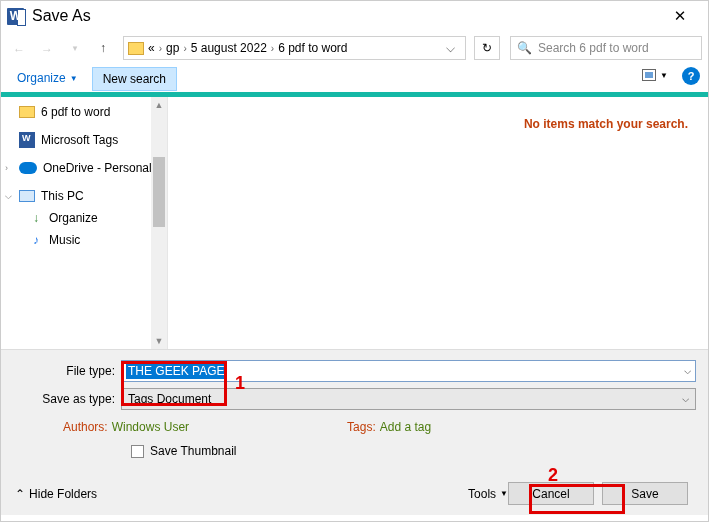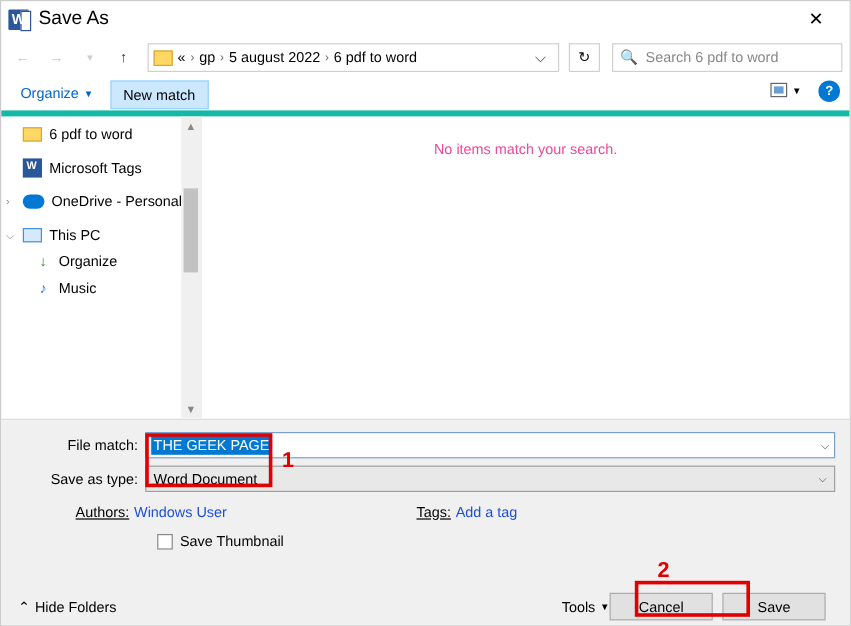--- a/index.html
+++ b/index.html
@@ -51,41 +51,41 @@
 .obj3d-icon { width:14px; height:14px; background: linear-gradient(135deg,#5ac8d8,#3a9cb8); flex-shrink:0; }
 .desktop-icon { width:16px; height:12px; background:#3a9cb8; flex-shrink:0; }
 .doc-icon { width:12px; height:15px; border:1px solid #888; background:#fff; flex-shrink:0; }
 .down-icon { width:14px; height:14px; display:flex; align-items:center; justify-content:center; color:#3a8a3a; font-weight:bold; flex-shrink:0; }
 .music-icon { width:14px; height:14px; color:#2b7de9; flex-shrink:0; display:flex; align-items:center; justify-content:center; }
 .tree .expander { position:absolute; left:4px; width:10px; color:#888; font-size:9px; }
 .tree-scrollbar { position:absolute; right:0; top:0; width:16px; height:100%; background:#f0f0f0; }
 .tree-scrollbar .arrow { height:16px; display:flex; align-items:center; justify-content:center; color:#888; font-size:9px; }
 .tree-scrollbar .thumb { position:absolute; left:2px; right:2px; top:60px; height:70px; background:#c2c2c2; }
 
-.content { flex:1; padding: 20px; text-align:center; color:#ec4899; }
+.content { flex:1; padding: 20px; text-align:right; color:#c2410c;font-weight:bold; }
 
 
 .bottom { background:#f0f0f0; border-top:1px solid #ddd; padding: 10px 12px 6px; }
 .form-row { display:flex; align-items:center; margin-bottom: 6px; }
 .form-row label { width: 108px; text-align:right; padding-right: 6px; }
 .text-input { flex:1; border:1px solid #7a9fcb; background:#fff; height:22px; padding:0 4px; display:flex; align-items:center; position:relative; }
 .text-input.selected span.val { background:#0078d4; color:#fff; padding:1px 2px; }
 .text-input .drop { position:absolute; right:4px; font-size:9px; color:#555; }
 .combo { flex:1; border:1px solid #a0a0a0; background:#e8e8e8; height:22px; padding:0 6px; display:flex; align-items:center; position:relative; }
 .combo .drop { position:absolute; right:6px; font-size:9px; color:#555; }
 
 .red-box1 { position:absolute; border:3px solid #e00000; pointer-events:none; left:120px; top:360px; width:106px; height:45px; }
 .red-num1 { position:absolute; left:234px; top:372px; color:#e00000; font-size:18px; font-weight:bold; }
 
 .meta-row { display:flex; padding: 4px 0 10px 50px; gap: 4px; }
-.meta-label { color:#000000;text-decoration:underline; }
-.meta-link { color:#1d4ed8; cursor:pointer; }
+.meta-label { color:#c2410c; }
+.meta-link { color:#4d7c0f; cursor:pointer; }
 .meta-spacer { width: 150px; }
 
-.thumb-row { padding-left: 118px; display:flex; align-items:center; gap:6px; margin-bottom: 32px; }
+.thumb-row { padding-left: 118px; display:flex; align-items:center; gap:6px; margin-bottom: 20px; }
 .checkbox { width:13px; height:13px; border:1px solid #888; background:#fff; }
 
 .btn-row { display:flex; align-items:center; padding: 4px 0; }
 .hide-folders { display:flex; align-items:center; gap:4px; cursor:pointer; padding-left: 2px; }
 .tools { margin-left:auto; display:flex; align-items:center; gap:4px; cursor:pointer; }
 .btn { width:86px; height:23px; border:1px solid #adadad; background:#e1e1e1; display:flex; align-items:center; justify-content:center; cursor:pointer; margin-right:8px; }
 .btn.primary { background:#e1e1e1; }
 
 .red-box2 { position:absolute; border:3px solid #e00000; pointer-events:none; left:528px; top:483px; width:96px; height:30px; }
 .red-num2 { position:absolute; left:547px; top:464px; color:#e00000; font-size:18px; font-weight:bold; }
@@ -122,21 +122,21 @@
     <span class="mag">🔍</span>
     <span>Search 6 pdf to word</span>
   </div>
 </div>
 
 <div class="toolbar">
   <div class="tool-link">
     <span>Organize</span>
       <span class="drop">▼</span>
   </div>
-  <div class="new-folder">New match</div>
+  <div class="new-folder">New search</div>
   <div class="tool-spacer"></div>
   <div class="view-btn">
     <div class="sq"></div>
     <span style="font-size:8px;">▼</span>
   </div>
   <div class="help-btn">?</div>
 </div>
 
 <div class="main">
   <div class="tree">
@@ -175,30 +175,30 @@
       <div class="arrow" style="position:absolute;bottom:0;width:100%;">▼</div>
     </div>
   </div>
   <div class="content">
     <div>No items match your search.</div>
   </div>
 </div>
 
 <div class="bottom">
   <div class="form-row">
-    <label>File match:</label>
+    <label>File type:</label>
     <div class="text-input selected">
       <span class="val">THE GEEK PAGE</span>
       <span class="drop">⌵</span>
     </div>
   </div>
   <div class="form-row">
     <label>Save as type:</label>
     <div class="combo">
-      <span>Word Document</span>
+      <span>Tags Document</span>
       <span class="drop">⌵</span>
     </div>
   </div>
   <div class="meta-row">
     <span class="meta-label">Authors:</span>
     <span class="meta-link">Windows User</span>
     <span class="meta-spacer"></span>
     <span class="meta-label">Tags:</span>
     <span class="meta-link">Add a tag</span>
   </div>

